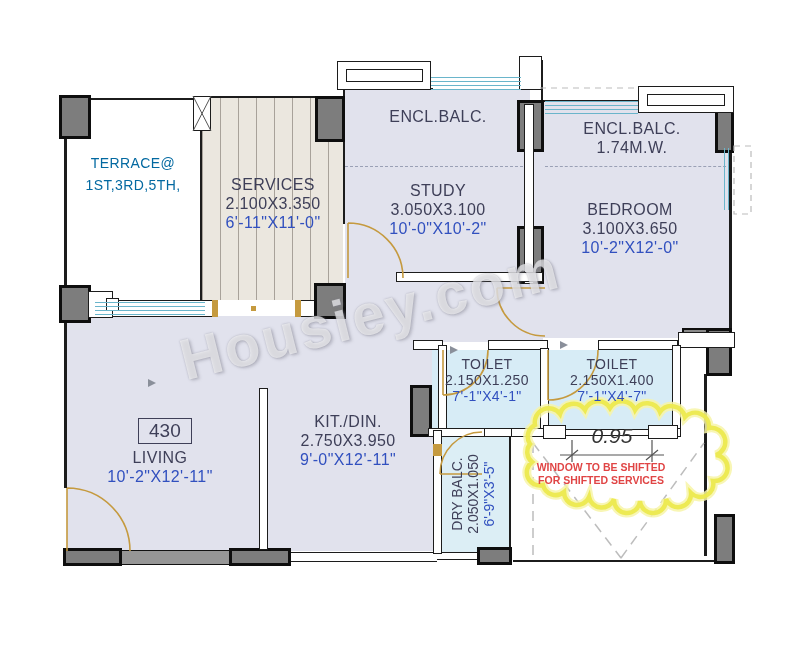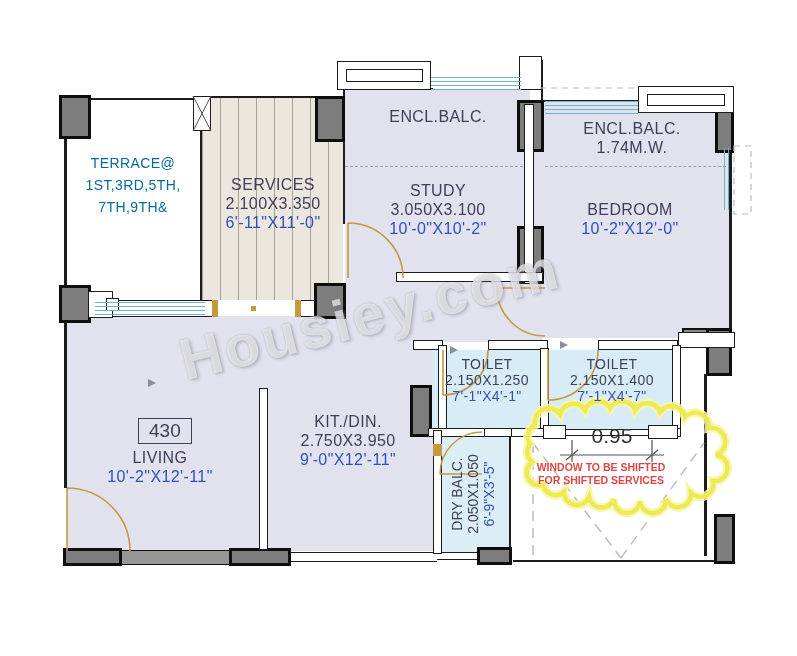--- a/index.html
+++ b/index.html
@@ -26,21 +26,21 @@
   .win-v{background:repeating-linear-gradient(to right,#6ab5cb 0 1.3px,transparent 1.3px 4px);}
   
   .lbl{position:absolute;text-align:center;z-index:6;letter-spacing:.4px;}
   .t1{font-size:16px;line-height:19px;color:#3e3f58;}
   .t1b{font-size:14px;line-height:22px;color:#0369a1;}
   .t2{font-size:16px;line-height:19px;color:#3150bf;}
   .s1{font-size:14px;line-height:16px;color:#3e3f58;}
   .s2{font-size:14px;line-height:16px;color:#3150bf;}
   .unitbox{position:absolute;z-index:6;border:1.5px solid #3e3f58;color:#3e3f58;
            font-size:19px;padding:1px 10px;background:transparent;}
-  .dim{position:absolute;z-index:7;color:#333;font-size:21px;text-align:center;}
+  .dim{position:absolute;z-index:7;color:#333;font-size:21px;text-align:center;font-style:italic;}
   .note{position:absolute;z-index:7;color:#e04545;font-size:10.5px;font-weight:bold;
         line-height:12.5px;text-align:center;letter-spacing:0;}
   .drylbl{position:absolute;z-index:6;width:124px;text-align:center;
           transform:rotate(-90deg);transform-origin:center;}
   .watermark{position:absolute;z-index:8;font-size:58px;letter-spacing:3px;
              color:rgba(255,255,255,0.62);font-weight:bold;
              text-shadow:0 0 2px rgba(125,125,140,0.55),2px 2px 3px rgba(125,125,140,0.35);
              transform:rotate(-14deg);pointer-events:none;white-space:nowrap;}
   svg.overlay{position:absolute;left:0;top:0;z-index:5;pointer-events:none;}
 </style>
@@ -181,21 +181,20 @@
                A 13 13 0 0 1 691 493 A 13 13 0 0 1 666 499 A 13 13 0 0 1 640 501
                A 13 13 0 0 1 614 499 A 13 13 0 0 1 589 497 A 13 13 0 0 1 564 492
                A 13 13 0 0 1 543 485 A 13 13 0 0 1 532 462 A 13 13 0 0 1 530 444
                A 13 13 0 0 1 535 425 Z" stroke="#ece94f" stroke-width="4.5" opacity="0.95"></path>
     </g>
   </svg>
 
   <div class="lbl" style="left:66px;top:152px;width:134px">
     <div class="t1b">TERRACE@</div>
     <div class="t1b">1ST,3RD,5TH,</div>
-    <div class="t1b">7TH,9TH&amp;</div>
   </div>
 
   <div class="lbl" style="left:206px;top:175px;width:134px">
     <div class="t1">SERVICES</div>
     <div class="t1">2.100X3.350</div>
     <div class="t2">6'-11"X11'-0"</div>
   </div>
 
   <div class="lbl" style="left:350px;top:107px;width:176px">
     <div class="t1">ENCL.BALC.</div>
@@ -207,20 +206,21 @@
     <div class="t2">10'-0"X10'-2"</div>
   </div>
 
   <div class="lbl" style="left:542px;top:119px;width:180px">
     <div class="t1">ENCL.BALC.</div>
     <div class="t1">1.74M.W.</div>
   </div>
 
   <div class="lbl" style="left:538px;top:200px;width:184px">
     <div class="t1">BEDROOM</div>
+    <div class="t1">3.100X3.650</div>
     <div class="t2">10'-2"X12'-0"</div>
   </div>
 
   <div class="lbl" style="left:433px;top:356px;width:108px">
     <div class="s1">TOILET</div>
     <div class="s1">2.150X1.250</div>
     <div class="s2">7'-1"X4'-1"</div>
   </div>
 
   <div class="lbl" style="left:549px;top:356px;width:126px">

